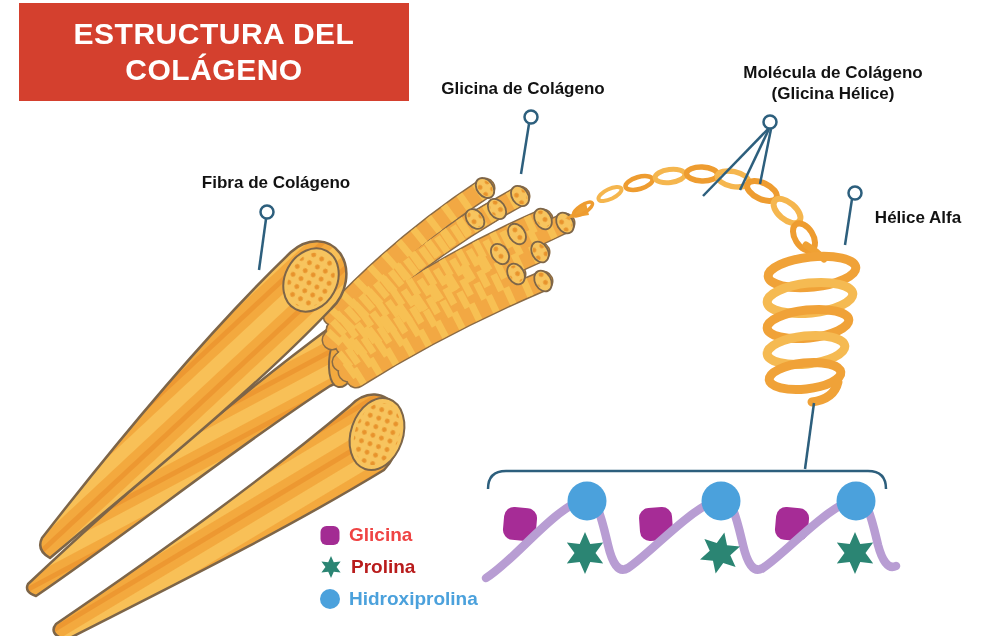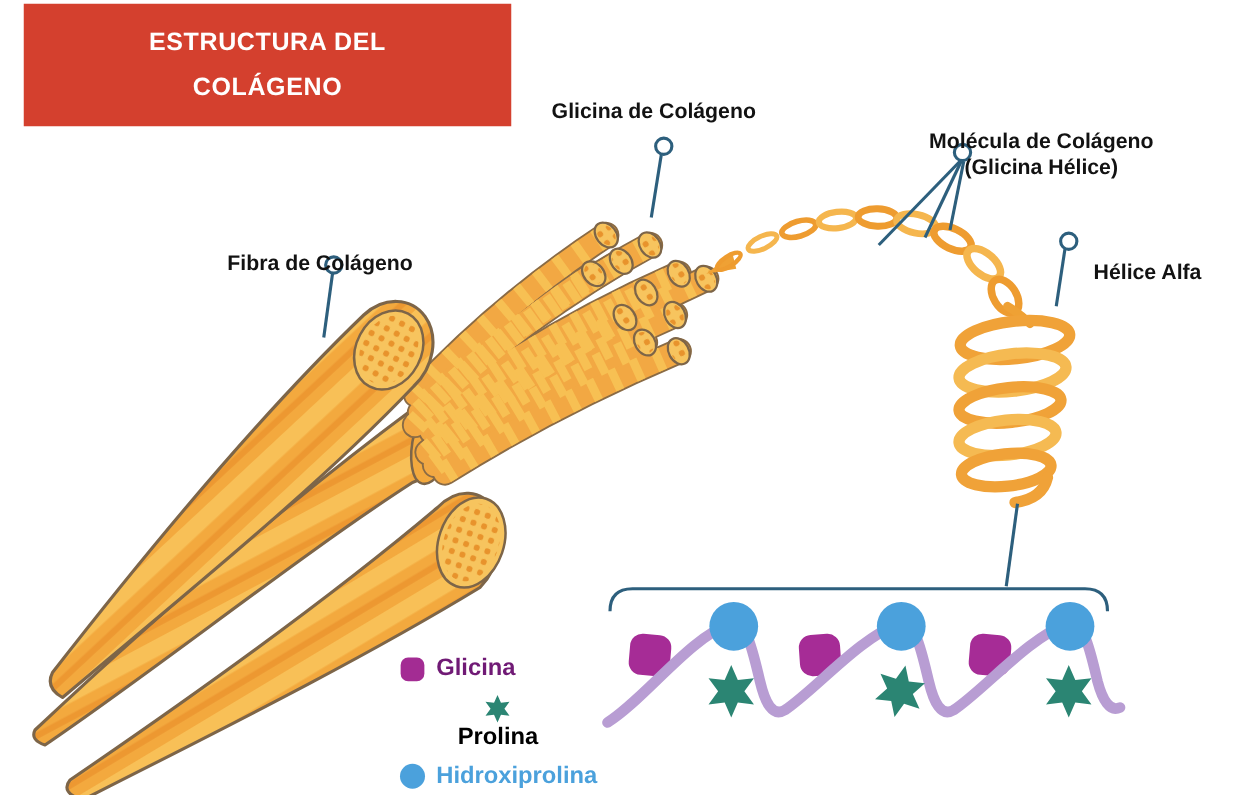--- a/index.html
+++ b/index.html
@@ -5,33 +5,33 @@
   html,body{margin:0;padding:0;background:#ffffff;}
   .stage{
     position:relative;width:986px;height:636px;background:#ffffff;
     font-family:"Liberation Sans",sans-serif;overflow:hidden;
   }
   .art{position:absolute;left:0;top:0;width:986px;height:636px;}
   .banner{
     position:absolute;left:19px;top:3px;width:390px;height:98px;
     background:#D4402E;color:#ffffff;display:flex;flex-direction:column;
     align-items:center;justify-content:center;text-align:center;
-    font-weight:bold;font-size:20px;line-height:36px;letter-spacing:.5px;
+    font-weight:bold;font-size:30px;line-height:36px;letter-spacing:.5px;
   }
   .diagram-label{
     position:absolute;transform:translateX(-50%);white-space:nowrap;
     color:#121212;font-weight:bold;font-size:17px;text-align:center;line-height:21px;
   }
   .legend{
     position:absolute;left:319px;top:524px;display:flex;flex-direction:column;row-gap:9px;
   }
   .legend-row{display:flex;align-items:center;column-gap:8px;font-weight:bold;font-size:19px;}
   .legend-row svg{display:block;}
-  .lg-glicina{color:#701a75;}
-  .lg-prolina{color:#000000;flex-direction:column;}
+  .lg-glicina{color:#ef4444;}
+  .lg-prolina{color:#b91c1c;}
   .lg-hidroxi{color:#4BA1DC;text-align:right;}
 </style>
 </head>
 <body>
 
 <div class="stage">
 
   <svg class="art" viewBox="0 0 986 636" aria-hidden="true">
     <defs>
       <pattern id="stripesA" patternUnits="userSpaceOnUse" width="34" height="34" patternTransform="rotate(47)">
@@ -225,25 +225,25 @@
         <circle cx="856" cy="501" r="19.5"></circle>
       </g>
     </g>
   </svg>
 
   <div class="banner">
     <span>ESTRUCTURA DEL</span>
     <span>COLÁGENO</span>
   </div>
 
-  <div class="diagram-label" style="left:256px;top:172px;margin-top:28px;">Fibra de Colágeno</div>
+  <div class="diagram-label" style="left:276px;top:172px;">Fibra de Colágeno</div>
 
   <div class="diagram-label" style="left:523px;top:78px;">Glicina de Colágeno</div>
 
-  <div class="diagram-label" style="left:833px;top:62px;margin-top:40px;">
+  <div class="diagram-label" style="left:833px;top:62px;">
     <div>Molécula de Colágeno</div>
     <div>(Glicina Hélice)</div>
   </div>
 
   <div class="diagram-label" style="left:918px;top:172px;margin-top:35px;">Hélice Alfa</div>
 
   <div class="legend">
     <div class="legend-row lg-glicina">
       <svg width="22" height="22" viewBox="0 0 22 22">
         <rect x="1.5" y="2" width="19" height="19" rx="6" fill="#A32C93"></rect>

